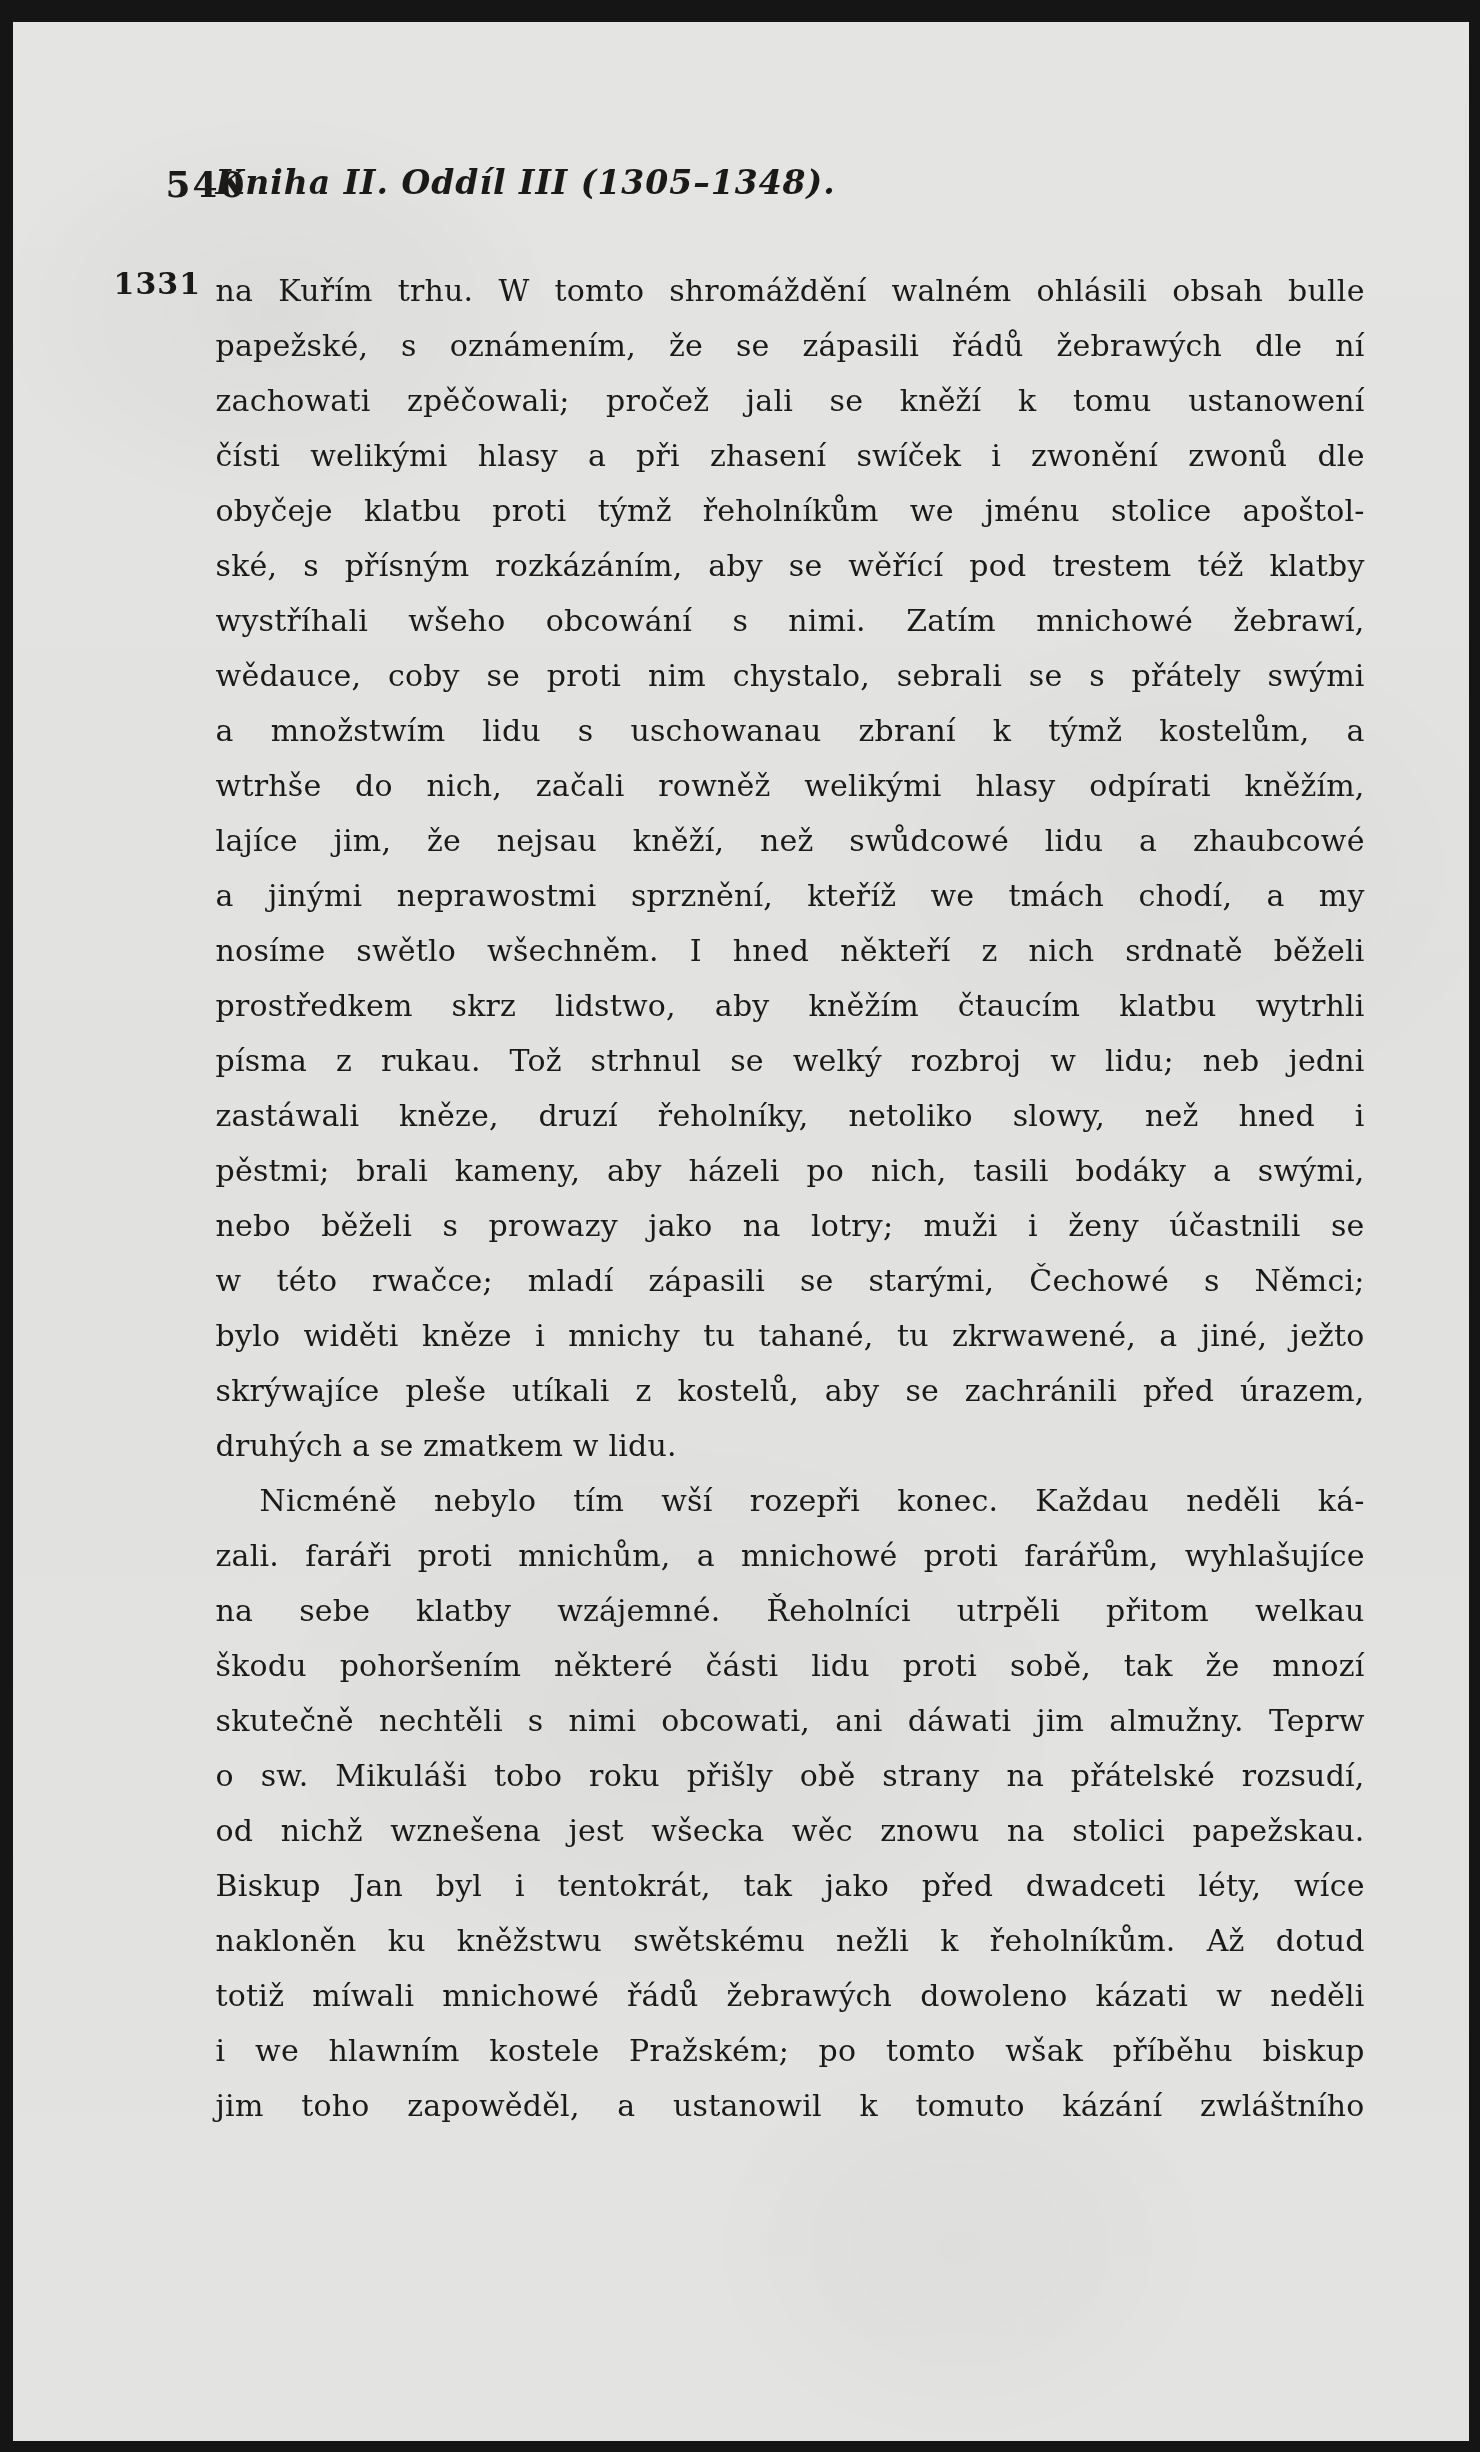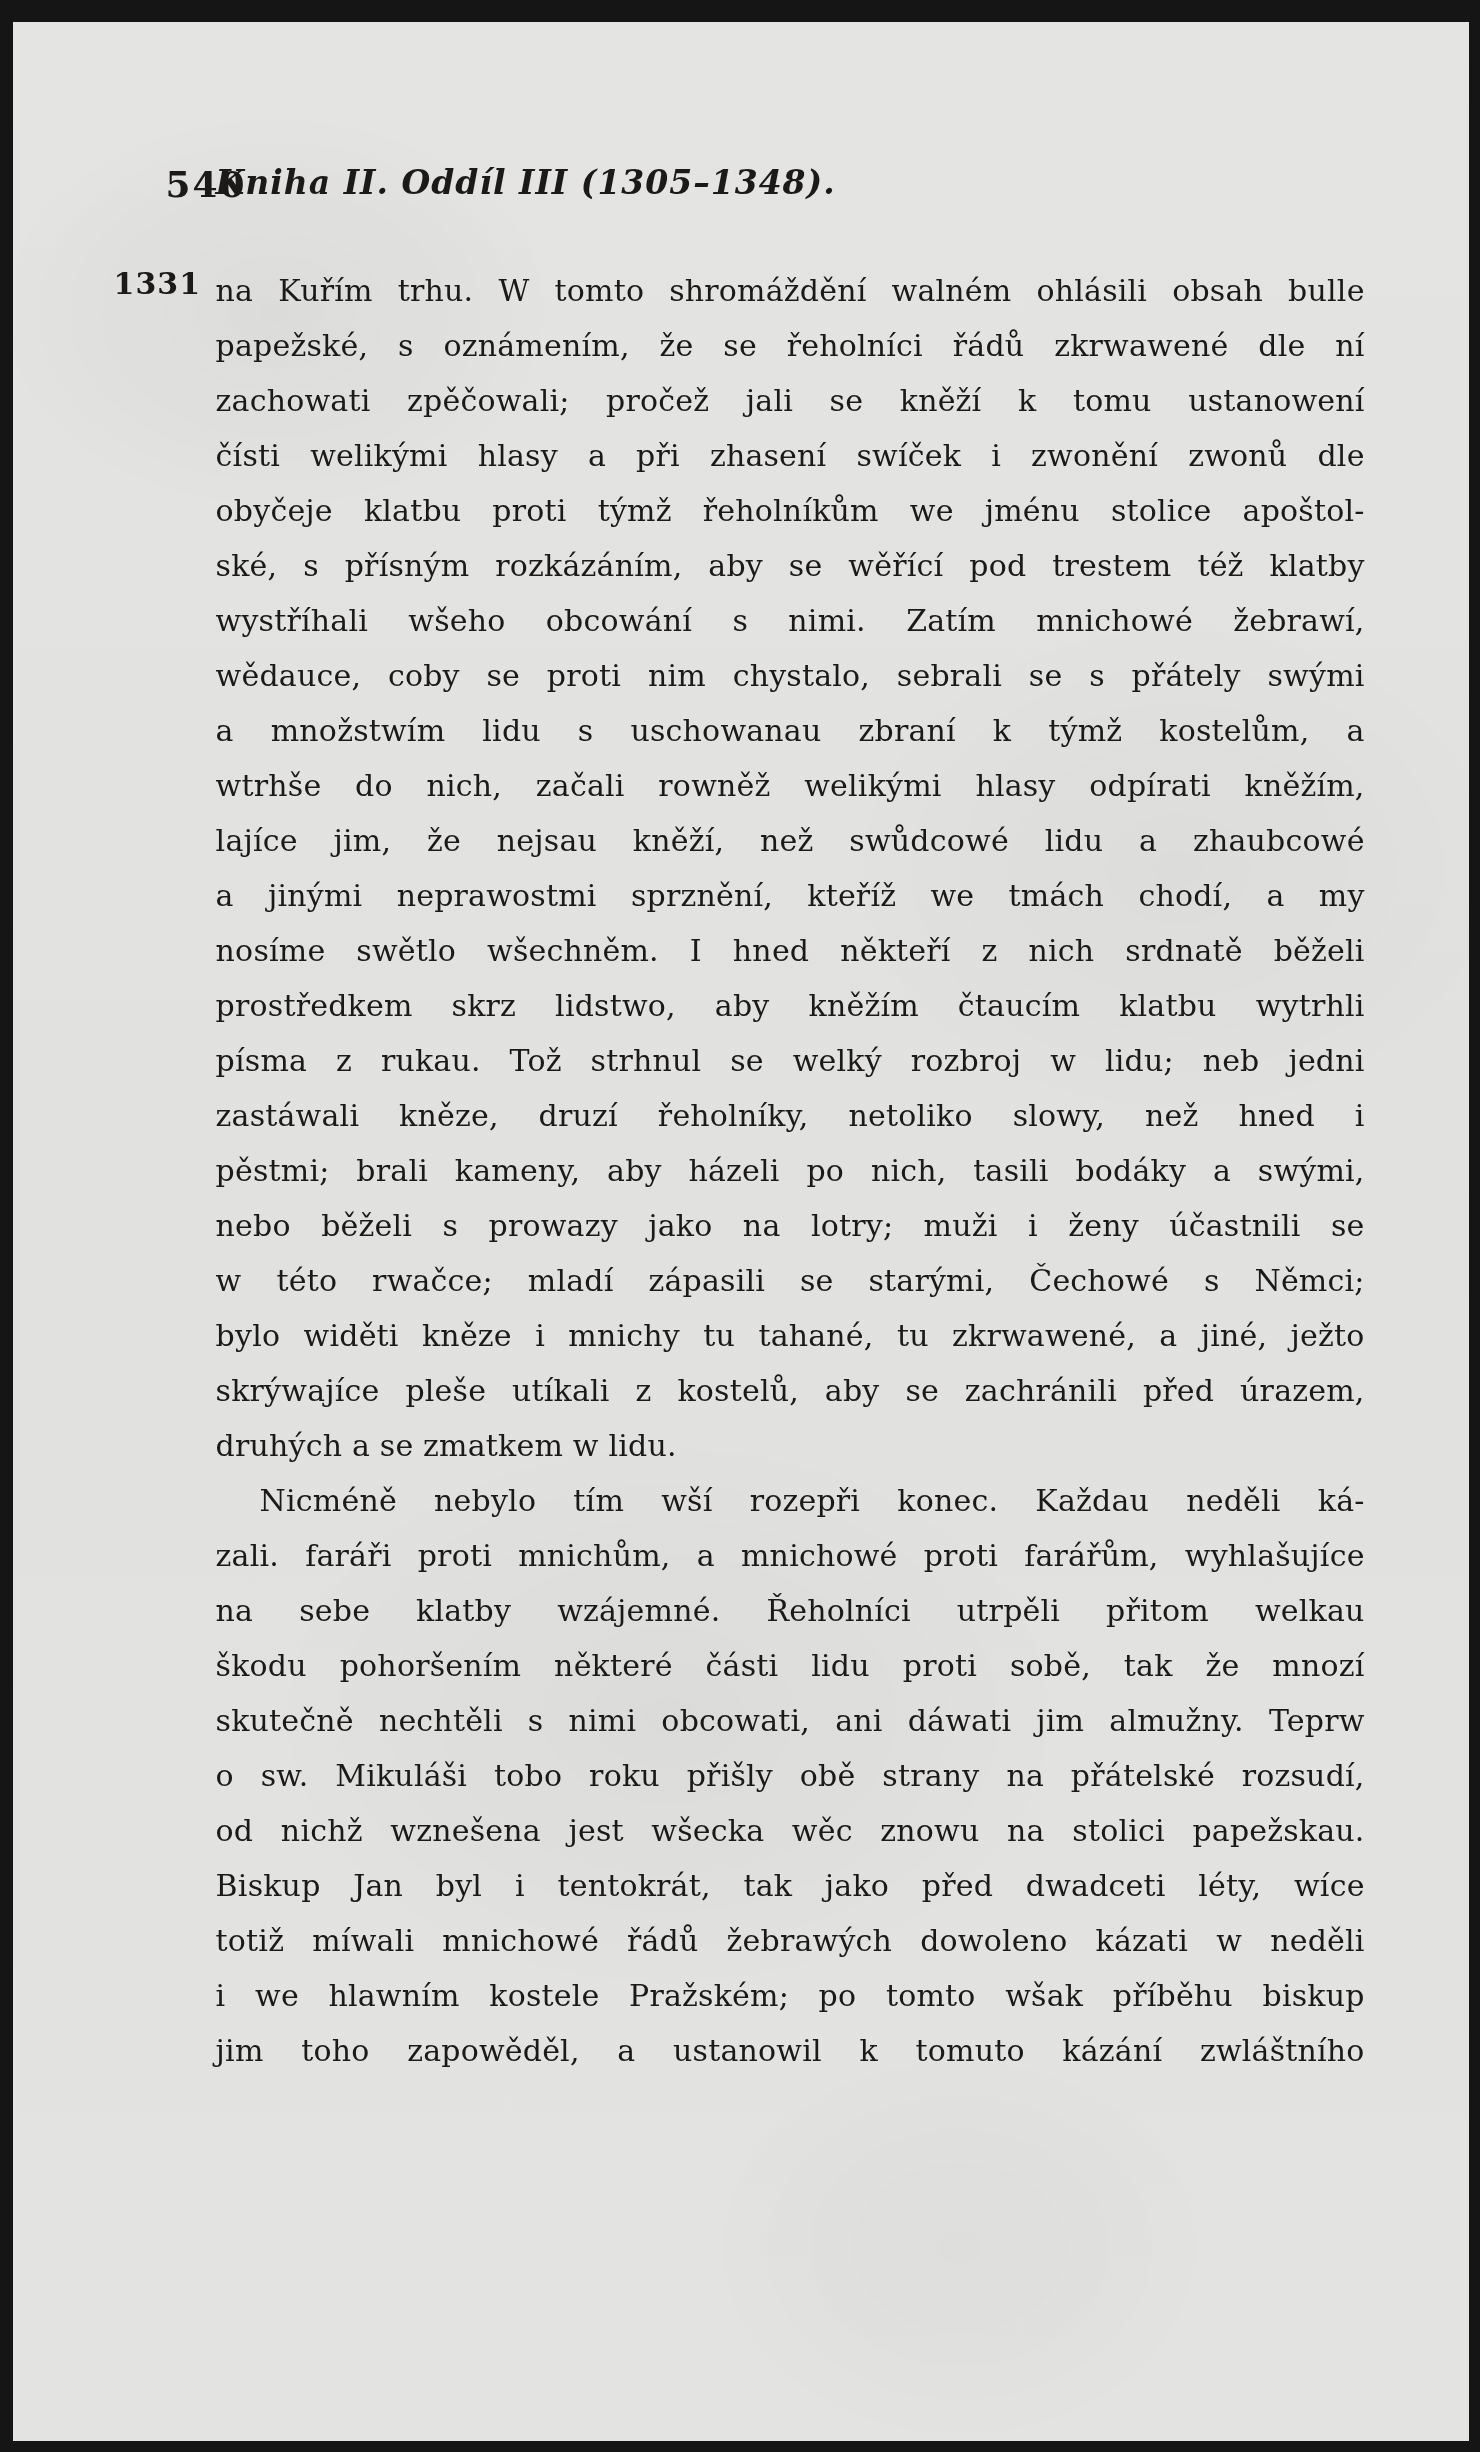--- a/index.html
+++ b/index.html
@@ -94,21 +94,21 @@
   <div class="page">
 
     <span class="pagenum">540</span>
 
     <span class="running-title">Kniha II. Oddíl III (1305–1348).</span>
 
     <div class="margin-note">1331</div>
 
     <div class="textblock" id="textblock">
         <div class="line">na Kuřím trhu. W tomto shromáždění walném ohlásili obsah bulle</div>
-        <div class="line">papežské, s oznámením, že se řeholníci řádů zkrwawené dle ní</div>
+        <div class="line">papežské, s oznámením, že se zápasili řádů žebrawých dle ní</div>
         <div class="line">zachowati zpěčowali; pročež jali se kněží k tomu ustanowení</div>
         <div class="line">čísti welikými hlasy a při zhasení swíček i zwonění zwonů dle</div>
         <div class="line">obyčeje klatbu proti týmž řeholníkům we jménu stolice apoštol-</div>
         <div class="line">ské, s přísným rozkázáním, aby se wěřící pod trestem též klatby</div>
         <div class="line">wystříhali wšeho obcowání s nimi. Zatím mnichowé žebrawí,</div>
         <div class="line">wědauce, coby se proti nim chystalo, sebrali se s přátely swými</div>
         <div class="line">a množstwím lidu s uschowanau zbraní k týmž kostelům, a</div>
         <div class="line">wtrhše do nich, začali rowněž welikými hlasy odpírati kněžím,</div>
         <div class="line">lajíce jim, že nejsau kněží, než swůdcowé lidu a zhaubcowé</div>
         <div class="line">a jinými neprawostmi sprznění, kteříž we tmách chodí, a my</div>
@@ -123,20 +123,21 @@
         <div class="line">skrýwajíce pleše utíkali z kostelů, aby se zachránili před úrazem,</div>
         <div class="line last">druhých a se zmatkem w lidu.</div>
         <div class="line indent">Nicméně nebylo tím wší rozepři konec. Každau neděli ká-</div>
         <div class="line">zali. faráři proti mnichům, a mnichowé proti farářům, wyhlašujíce</div>
         <div class="line">na sebe klatby wzájemné. Řeholníci utrpěli přitom welkau</div>
         <div class="line">škodu pohoršením některé části lidu proti sobě, tak že mnozí</div>
         <div class="line">skutečně nechtěli s nimi obcowati, ani dáwati jim almužny. Teprw</div>
         <div class="line">o sw. Mikuláši tobo roku přišly obě strany na přátelské rozsudí,</div>
         <div class="line">od nichž wznešena jest wšecka wěc znowu na stolici papežskau.</div>
         <div class="line">Biskup Jan byl i tentokrát, tak jako před dwadceti léty, wíce</div>
+        <div class="line">nakloněn ku kněžstwu swětskému nežli k řeholníkům. Až dotud</div>
         <div class="line">totiž míwali mnichowé řádů žebrawých dowoleno kázati w neděli</div>
         <div class="line">i we hlawním kostele Pražském; po tomto wšak příběhu biskup</div>
         <div class="line">jim toho zapowěděl, a ustanowil k tomuto kázání zwláštního</div>
       </div>
 
   </div>
 </div>
 
 
 </body></html>

